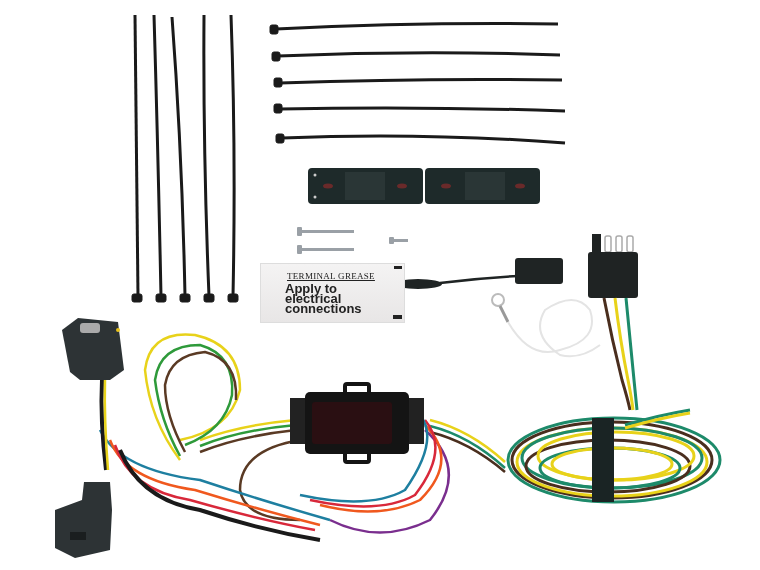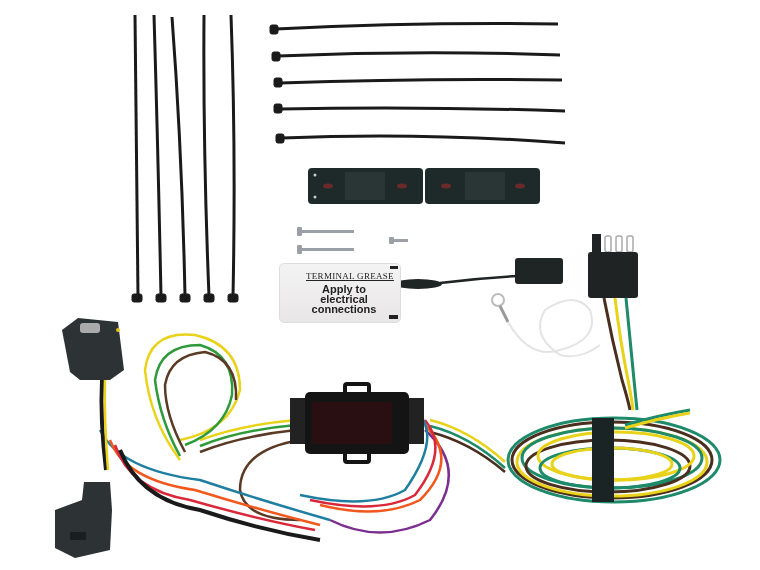--- a/index.html
+++ b/index.html
@@ -1,22 +1,22 @@
 <!DOCTYPE html>
 <html><head>
 <meta charset="utf-8">
 <style>
   html, body { margin:0; padding:0; background:#ffffff; }
   body { width:760px; height:570px; overflow:hidden; position:relative; font-family:"Liberation Sans", sans-serif; }
   #scene { position:absolute; left:0; top:0; width:760px; height:570px; }
-  .packet { position:absolute; left:279px; top:263px; width:120px; height:58px;
-    background:linear-gradient(180deg,#f4f3f3,#e8e6e6); border:1px solid #ddd; border-radius:5px; }
+  .packet { position:absolute; left:260px; top:263px; width:120px; height:58px;
+    background:linear-gradient(180deg,#f4f3f3,#e8e6e6); border:1px solid #ddd; border-radius:0;padding-left:23px; }
   .packet .title { position:absolute; left:26px; top:7px; font-size:9px; letter-spacing:0.3px; color:#222;
     text-decoration:underline; font-family:"Liberation Serif", serif; }
-  .packet .sub { position:absolute; left:24px; top:20px; width:80px; text-align:center; font-size:11px; color:#222; line-height:10px; font-weight:bold; }
+  .packet .sub { position:absolute; left:24px; top:20px; width:80px; font-size:13px; color:#222; line-height:10px; font-weight:bold; }
   .packet .tab1 { position:absolute; right:2px; top:2px; width:8px; height:3px; background:#222; }
   .packet .tab2 { position:absolute; right:2px; bottom:3px; width:9px; height:4px; background:#222; }
 </style>
 </head>
 <body>
 
 <svg id="scene" viewBox="0 0 760 570" xmlns="http://www.w3.org/2000/svg">
 
   <g stroke="#1a1a1a" fill="#1a1a1a">
     <path d="M135 15 Q136 150 138 296" stroke-width="3" fill="none"></path>

